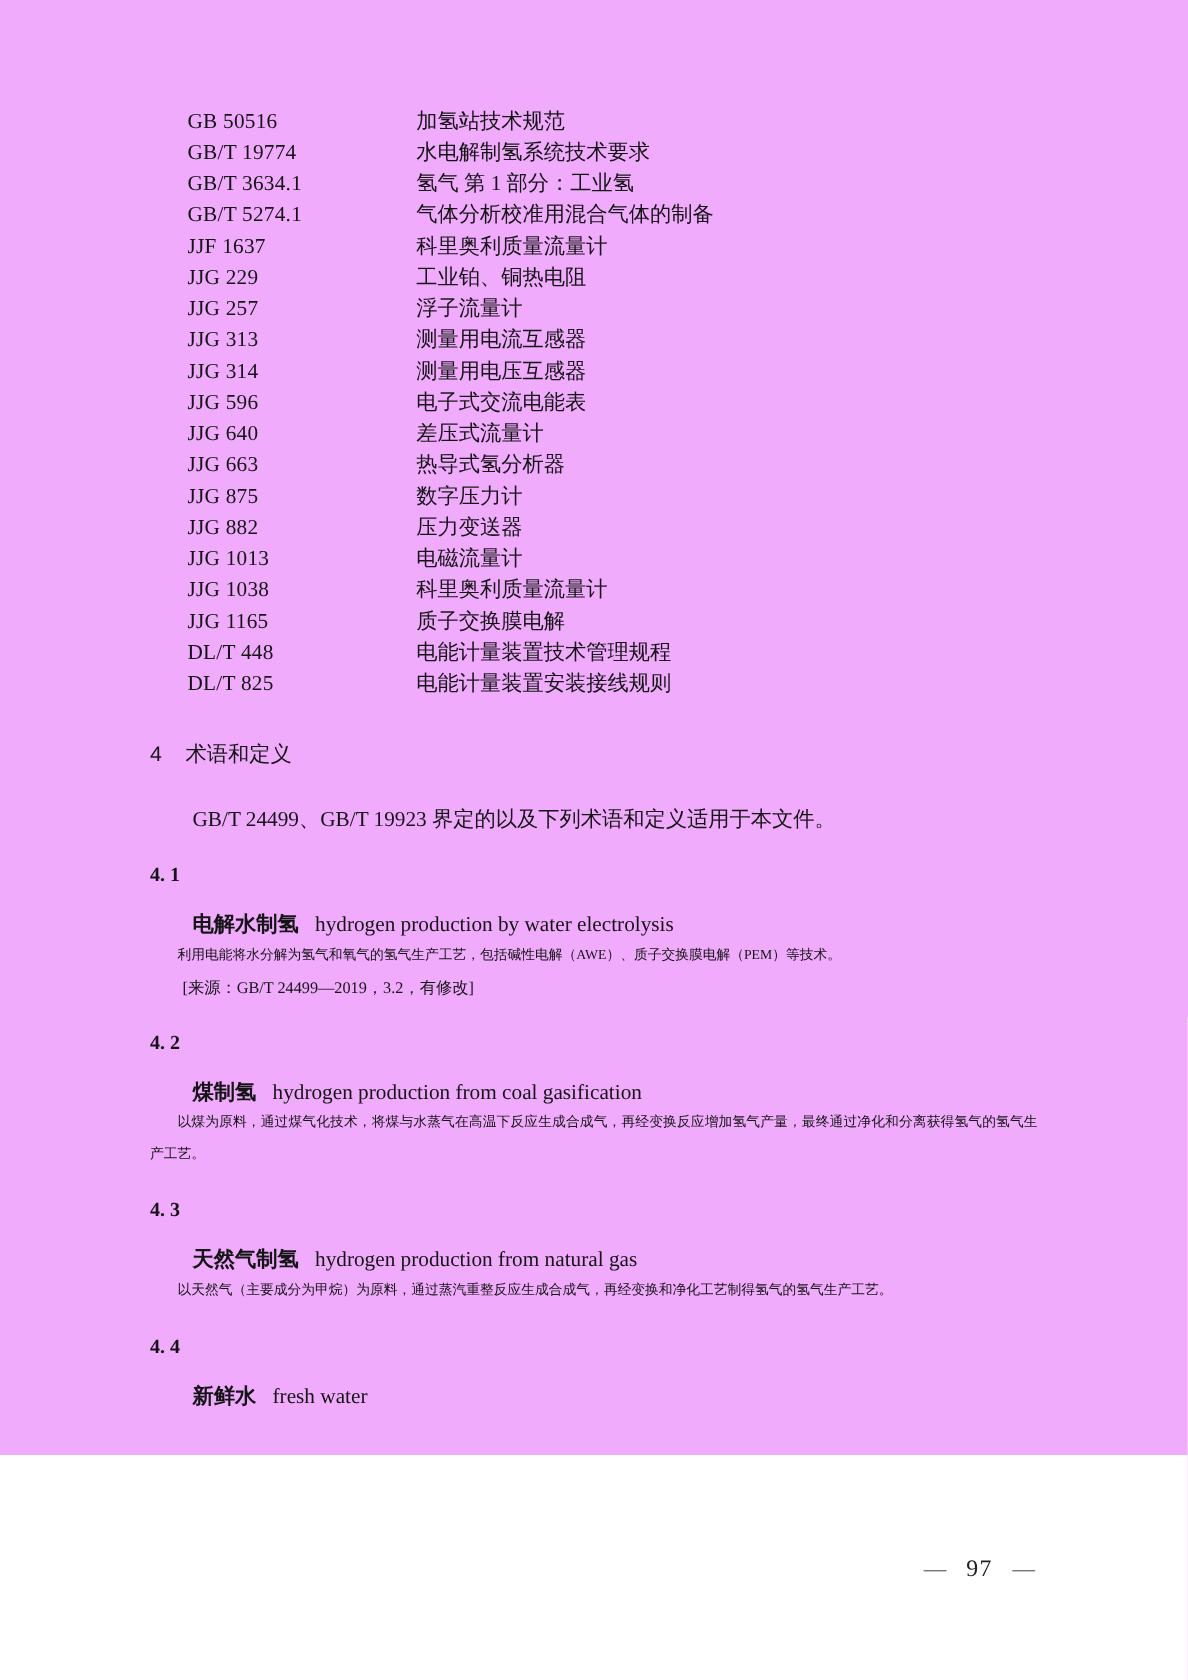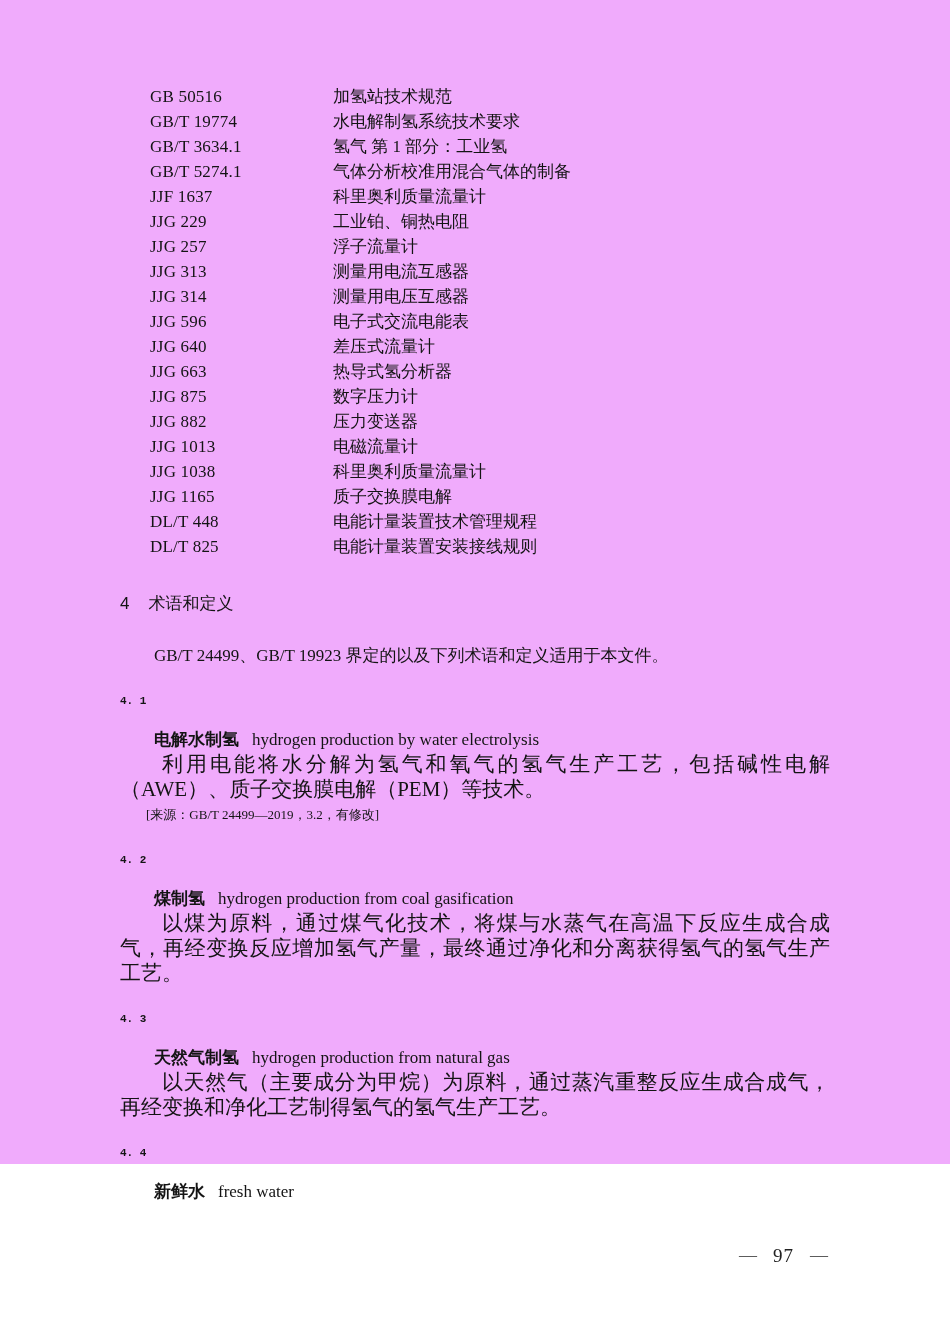--- a/index.html
+++ b/index.html
@@ -45,40 +45,40 @@
   .intro {
     margin-top: 27px;
     font-size: 17px;
     line-height: 25px;
     text-indent: 2em;
   }
 
   
   .term { margin-top: 23px; }
   .term-number {
-    font-family: Liberation Mono, monospace;
+    font-family: Liberation Serif, serif;
     font-weight: bold;
-    font-size: 11px;
+    font-size: 16px;
     line-height: 20px;
   }
   .term-line {
     margin-top: 16px;
     margin-left: 34px;
     font-size: 17px;
     line-height: 25px;
   }
   .term-zh {
     font-family: "Liberation Sans", sans-serif;
     font-weight: bold;
     margin-right: 13px;
     text-align: right;
   }
   .term-en { font-family: "Liberation Serif", serif; }
   .term-def {
-    font-size: 21px;
+    font-size: 11px;
     line-height: 25px;
     text-indent: 2em;
     text-align: justify;
   }
   .term-source {
     font-size: 13px;
     line-height: 25px;
     text-indent: 2em;
   }
 

